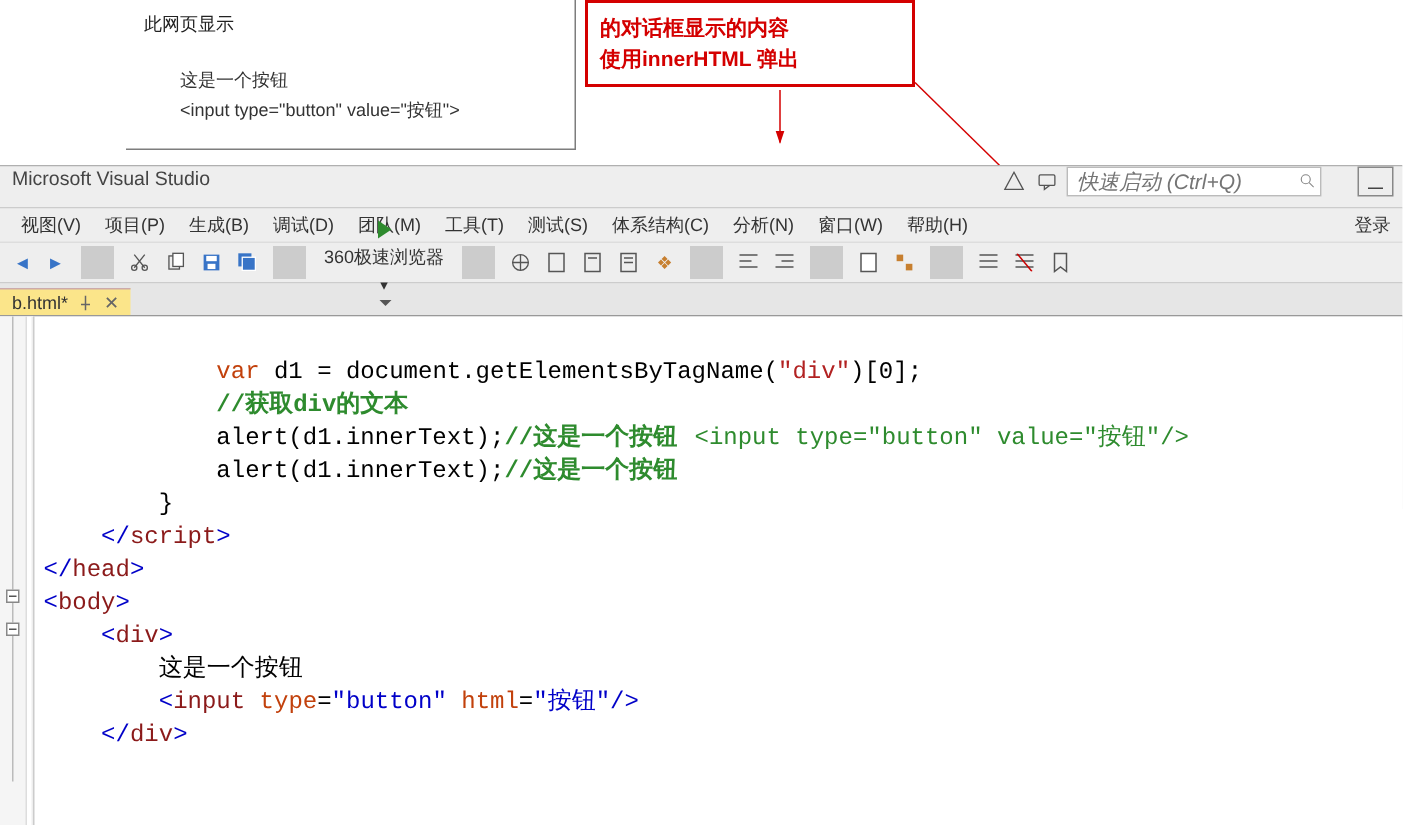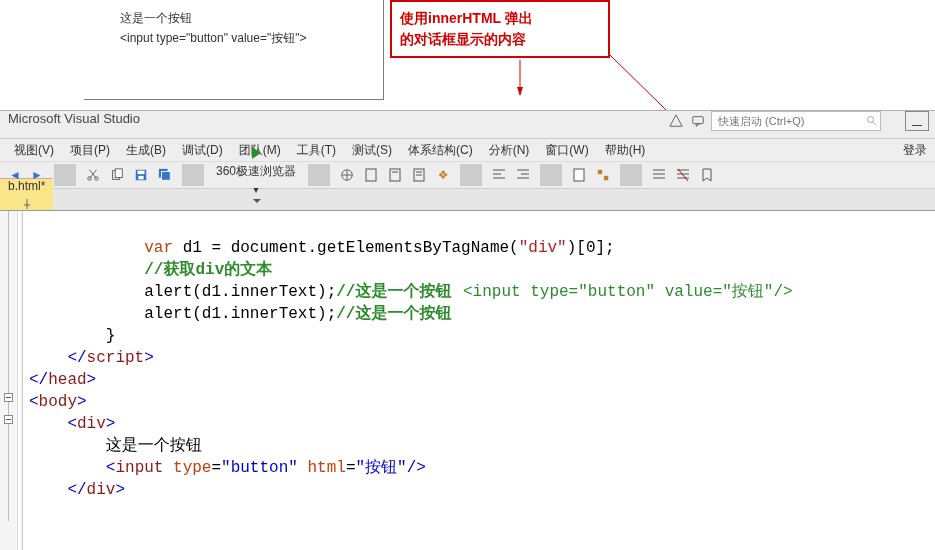--- a/index.html
+++ b/index.html
@@ -86,23 +86,24 @@
   }
   .tb-icon {
     width: 18px; height: 18px;
     display: flex; align-items: center; justify-content: center;
     color: #555;
   }
   .quicklaunch {
     width: 170px; height: 20px;
     border: 1px solid #bbb;
     background: #fff;
-    font-size: 11px;
+    font-size: 14px;
     padding: 0 6px;
     color: #888;
+    font-style: italic;
   }
   .minbox { width: 24px; height: 20px; border: 1px solid #888; display: flex; align-items: flex-end; justify-content: center; }
   .minbox span { width: 10px; height: 1px; background: #444; margin-bottom: 4px; }
 
   
   .vs-menu {
     height: 22px;
     display: flex;
     align-items: center;
     gap: 0;
@@ -142,29 +143,28 @@
   
   .tabstrip {
     height: 22px;
     background: #e6e6e6;
     display: flex;
     align-items: flex-end;
     padding-left: 0;
     border-bottom: 1px solid #999;
   }
   .tabstrip .tab {
-    height: 32px;
+    height: 18px;
     background: #fbe58a;
     border-top: 1px solid #caa;
     display: flex; align-items: center;
     padding: 0 8px;
     font-size: 12px;
     color: #333;
     gap: 6px;
-    flex-direction: column;
   }
   .tabstrip .tab .x { color: #666; }
 
   
   .editor {
     position: relative;
     height: calc(100% - 28px - 22px - 28px - 22px);
     background: #fff;
     display: flex;
   }
@@ -222,29 +222,30 @@
   .tag { color: #8b1a1a; }
   .attr { color: #c2410c; }
   .val { color: #0000c8; }
   .inline-input { color: #2e8b2e; position: absolute; left: 440px; top: 70px;}
 
 </style>
 </head>
 <body>
 
 <div class="dialog-panel">
+  <div class="dialog-heading">此网页显示</div>
   <div class="dialog-body">
     <div>这是一个按钮</div>
     <div>&lt;input type="button" value="按钮"&gt;</div>
   </div>
 </div>
 
 <div class="callout">
+  <div>的对话框显示的内容</div>
   <div>使用innerHTML 弹出</div>
-  <div>的对话框显示的内容</div>
 </div>
 
 <svg class="arrow-svg">
   <defs>
     <marker id="ah" markerWidth="10" markerHeight="10" refX="8" refY="3" orient="auto">
       <path d="M0,0 L9,3 L0,6 Z" fill="#d40000"></path>
     </marker>
   </defs>
   <line x1="520" y1="60" x2="520" y2="95" stroke="#d40000" stroke-width="1" marker-end="url(#ah)"></line>
   <line x1="610" y1="55" x2="870" y2="310" stroke="#d40000" stroke-width="1" marker-end="url(#ah)"></line>

